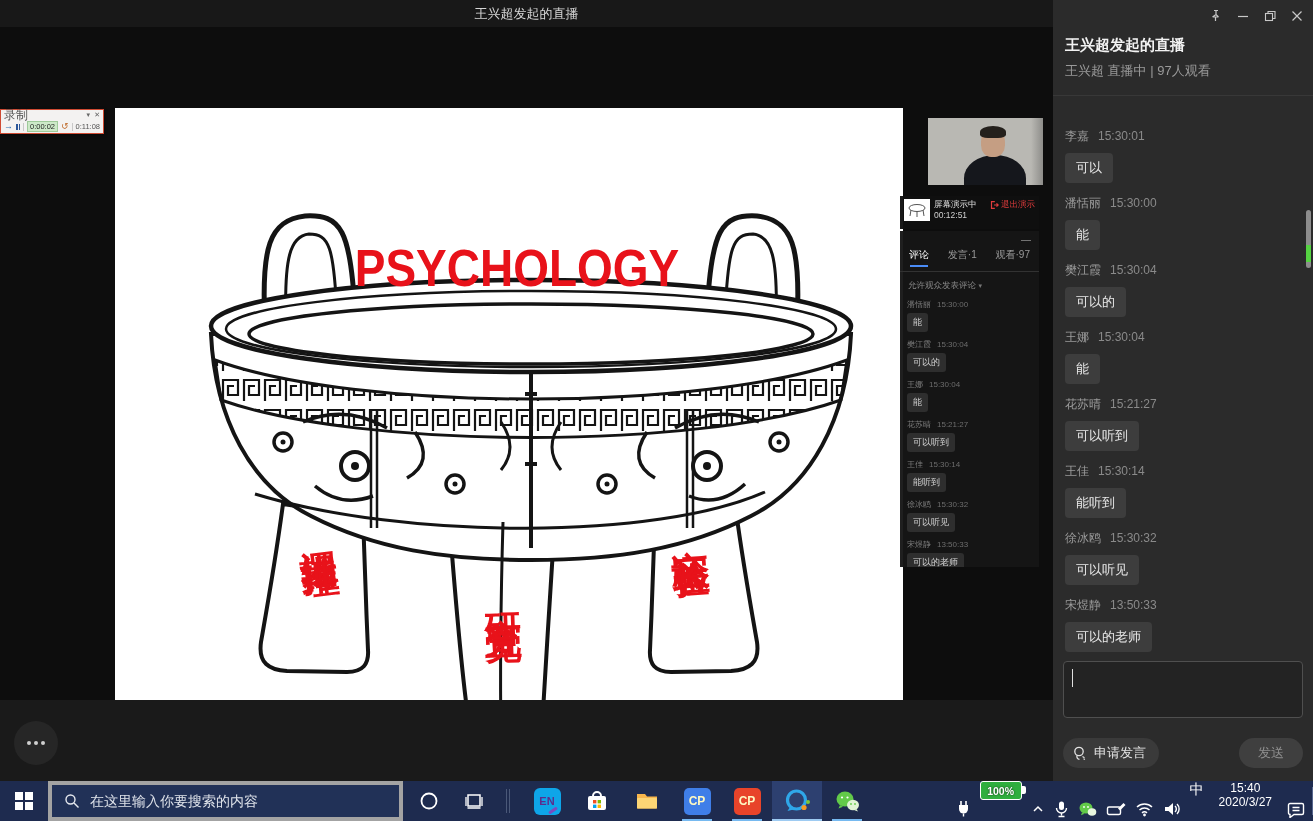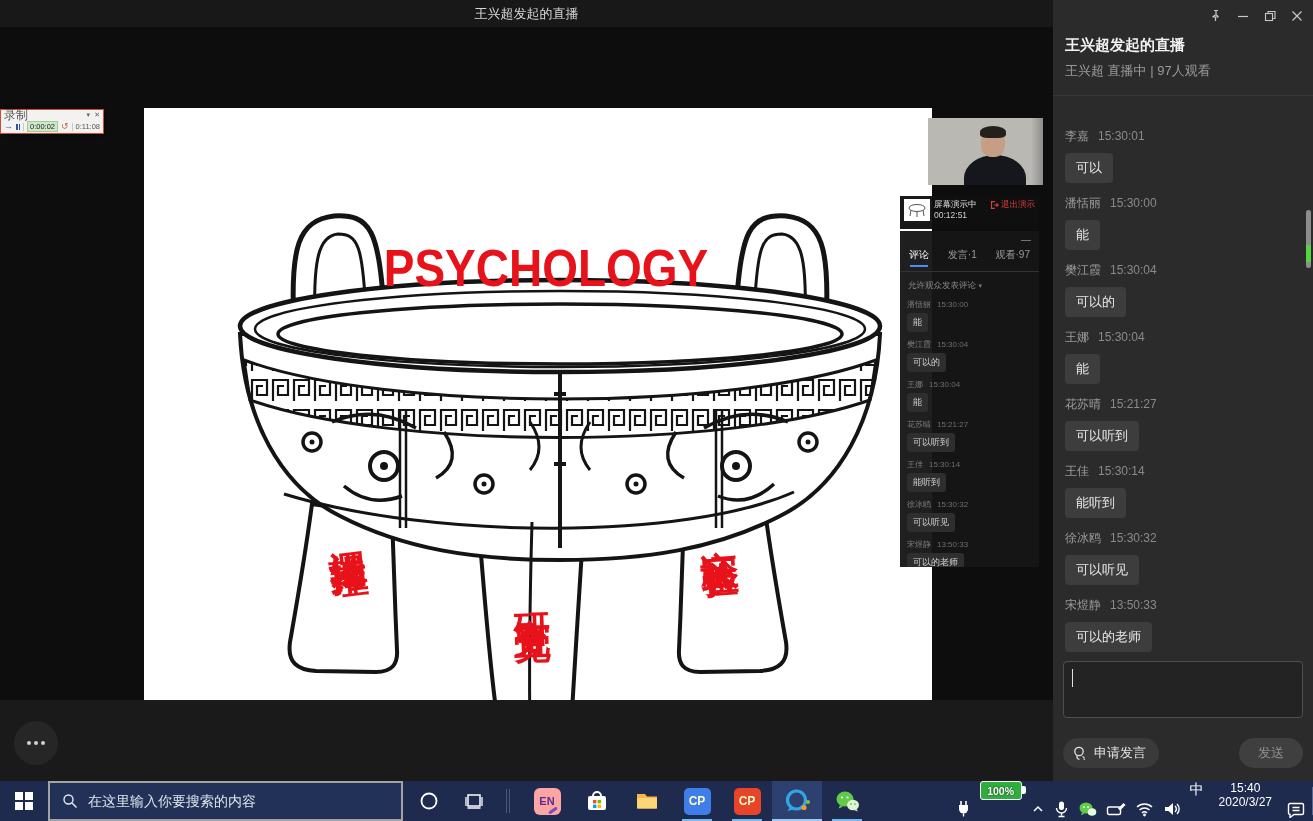--- a/index.html
+++ b/index.html
@@ -4,21 +4,21 @@
 <style>
   * { margin:0; padding:0; box-sizing:border-box; }
   html,body { width:1313px; height:821px; overflow:hidden; background:#000;
     font-family:"Liberation Sans","DejaVu Sans",sans-serif; }
   .screen { position:relative; width:1313px; height:821px; background:#0a0a0a; }
 
   
   .main { position:absolute; left:0; top:0; width:1053px; height:781px; background:#0d0d0d; }
   .stage-title { position:absolute; left:0; top:0; width:100%; height:27px; background:#181818;
     color:#d6d6d6; font-size:13px; line-height:27px; text-align:center; }
-  .slide { position:absolute; left:144px; top:108px; width:788px; height:704px; background:#fff; }
+  .slide { position:absolute; left:115px; top:108px; width:788px; height:704px; background:#fff; }
   .slide svg { display:block; width:100%; height:100%; }
   .headtext { font-weight:bold; fill:#e8121a; font-size:46px; letter-spacing:0px; }
   .legtext { writing-mode:vertical-rl; text-orientation:upright; font-weight:bold;
     fill:#e8121a; font-size:37px; letter-spacing:4px; }
 
   
   .recorder { position:absolute; left:0; top:109px; width:104px; height:25px; background:#f3f2f1;
     border:1px solid #cf4b33; font-size:8px; color:#444; box-shadow:0 1px 3px rgba(0,0,0,.5); }
   .rec-row1 { display:flex; align-items:center; justify-content:space-between; height:10px; padding:0 3px; }
   .rec-title { font-size:12px; color:#555; }
@@ -90,36 +90,36 @@
   .request-btn { display:flex; align-items:center; gap:6px; background:#3a3a3a; color:#e3e3e3;
     font-size:13px; padding:5px 13px 5px 9px; border-radius:15px; cursor:pointer; }
   .send-btn { background:#3f3f3f; color:#8f8f8f; font-size:13px; padding:6px 19px; border-radius:15px; cursor:default; }
 
   
   .taskbar { position:absolute; left:0; top:781px; width:1313px; height:40px; background:#1e2b4f; }
   .tb-start { position:absolute; left:0; top:0; width:48px; height:40px; display:flex; align-items:center; justify-content:center; cursor:pointer; }
   .win-logo { display:grid; grid-template-columns:8px 8px; grid-template-rows:8px 8px; gap:1.5px; }
   .win-logo i { background:#fff; }
   .tb-search { position:absolute; left:48px; top:0; width:355px; height:40px; background:#213157;
-    border:2px solid #a3a3a3; display:flex; align-items:center; gap:10px; padding:0 12px; }
+    border:4px solid #a3a3a3; display:flex; align-items:center; gap:10px; padding:0 12px; }
   .tb-search input { flex:1; background:transparent; border:none; outline:none; color:#e6e9ef; font-size:14px;
     font-family:"Liberation Sans","DejaVu Sans",sans-serif; }
   .tb-search input::placeholder { color:#dfe3ea; opacity:1; }
   .tb-round { position:absolute; top:0; width:42px; height:40px; display:flex; align-items:center; justify-content:center; cursor:pointer; }
   .tb-cortana { left:408px; }
   .tb-taskview { left:453px; }
   .tb-sep { position:absolute; left:506px; top:8px; width:1px; height:24px; background:#4a5878; box-shadow:3px 0 0 #4a5878; }
   .tb-apps { position:absolute; left:522px; top:0; display:flex; height:40px; }
   .tb-app { position:relative; width:50px; height:40px; display:flex; align-items:center; justify-content:center; cursor:pointer; }
   .tb-app.active { background:#2d4070; }
   .tb-app .runline { position:absolute; bottom:0; left:50%; transform:translateX(-50%); width:30px; height:2.5px; background:#76b9f0; }
   .tb-app.active .runline { width:50px; background:#9ecbf2; }
   .badge { width:27px; height:27px; border-radius:5px; display:flex; align-items:center; justify-content:center;
     font-weight:bold; font-size:12px; color:#fef9c3; }
-  .badge.en { background:#fca5a5; color:#5b2d8e; border-radius:6px; font-size:11px; position:relative; }
+  .badge.en { background:#0ea5e9; color:#5b2d8e; border-radius:6px; font-size:11px; position:relative; }
   .badge.en::after { content:""; position:absolute; right:3px; bottom:3px; width:10px; height:3px; background:#7a4bbf; border-radius:2px; transform:rotate(-35deg); }
   .badge.cpb { background:#3f7ee8; }
   .badge.cpr { background:#e8442a; }
   .tb-tray { position:absolute; right:8px; top:0; height:56px; display:flex; gap:9px; }
   .tray-ic { display:flex; align-items:center; justify-content:center; cursor:pointer; }
   .battery { position:relative; width:42px; height:19px; border:1.5px solid #fff; border-radius:3px; background:#2fae3e;
     display:flex; align-items:center; justify-content:center; cursor:pointer; }
   .battery::after { content:""; position:absolute; right:-5px; top:4px; width:3.5px; height:8px; background:#fff; border-radius:0 2px 2px 0; }
   .battery span { font-size:10.5px; font-weight:bold; color:#fff; text-shadow:0 0 2px rgba(0,0,0,.8); }
   .ime { color:#fff; font-size:14px; cursor:pointer; }

